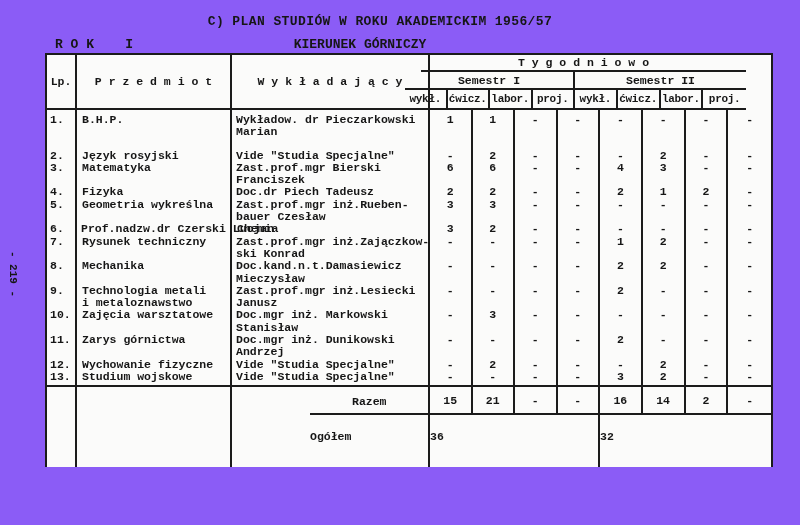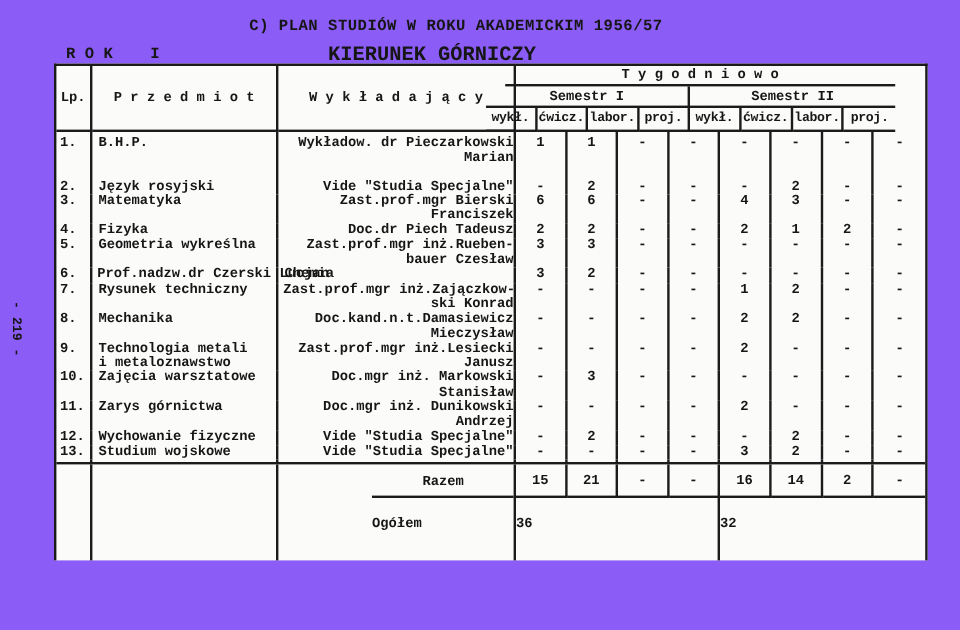--- a/index.html
+++ b/index.html
@@ -9,21 +9,21 @@
     font-family:"Liberation Mono","DejaVu Sans Mono",monospace;
     color:#161616;
     font-weight:700;
     overflow:hidden;
   }
   .page { position:relative; width:800px; height:525px; background:#8b5cf6; }
 
   .title { position:absolute; top:14px; left:0; width:760px; text-align:center;
            font-size:13px; letter-spacing:.4px; white-space:pre; }
   .rok { position:absolute; top:37px; left:55px; font-size:13px; white-space:pre; }
-  .kierunek { position:absolute; top:37px; left:0; width:720px; text-align:center; font-size:17px; }
+  .kierunek { position:absolute; top:37px; left:0; width:720px; text-align:center; font-size:13px; }
   .margin-num { position:absolute; left:-22px; top:268px; width:70px; text-align:center;
                 font-size:11px; transform:rotate(90deg); white-space:pre; }
 
   .table { position:absolute; left:45px; top:53px; width:728px;
            border:2px solid #1b1b1b; border-bottom:none; background:#fbfbfa; }
   :root { }
   .grid { display:grid;
           grid-template-columns:30px 155px 198px 42.5px 42.5px 42.5px 42.5px 42.75px 42.75px 42.75px 42.75px; }
 
   
@@ -41,21 +41,21 @@
   .subcols .hcell.last { border-right:none; }
 
   
   .tbody { height:277px; border-bottom:2px solid #1b1b1b; display:flex; flex-direction:column; }
   .row { }
   .row .cell { border-right:2px solid #1b1b1b; font-size:11.5px; line-height:12.3px;
                white-space:pre; padding-top:0; }
   .row .cell.last { border-right:none; }
   .row .lp { padding-left:3px; text-align:left; }
   .row .subject { padding-left:5px; }
-  .row .lect { padding-left:4px;text-align:right; }
+  .row .lect { padding-left:4px; }
   .row .num { text-align:center; padding-left:0; }
   .tbody .row:first-child .cell { padding-top:4px; }
   .row.gap-after .cell { padding-bottom:11px; }
   .row.filler { flex:1; }
 
   
   .razem { height:28px; }
   .razem .cell { border-right:2px solid #1b1b1b; display:flex; align-items:center;
                  justify-content:center; font-size:11.5px; }
   .razem .cell.last { border-right:none; }

